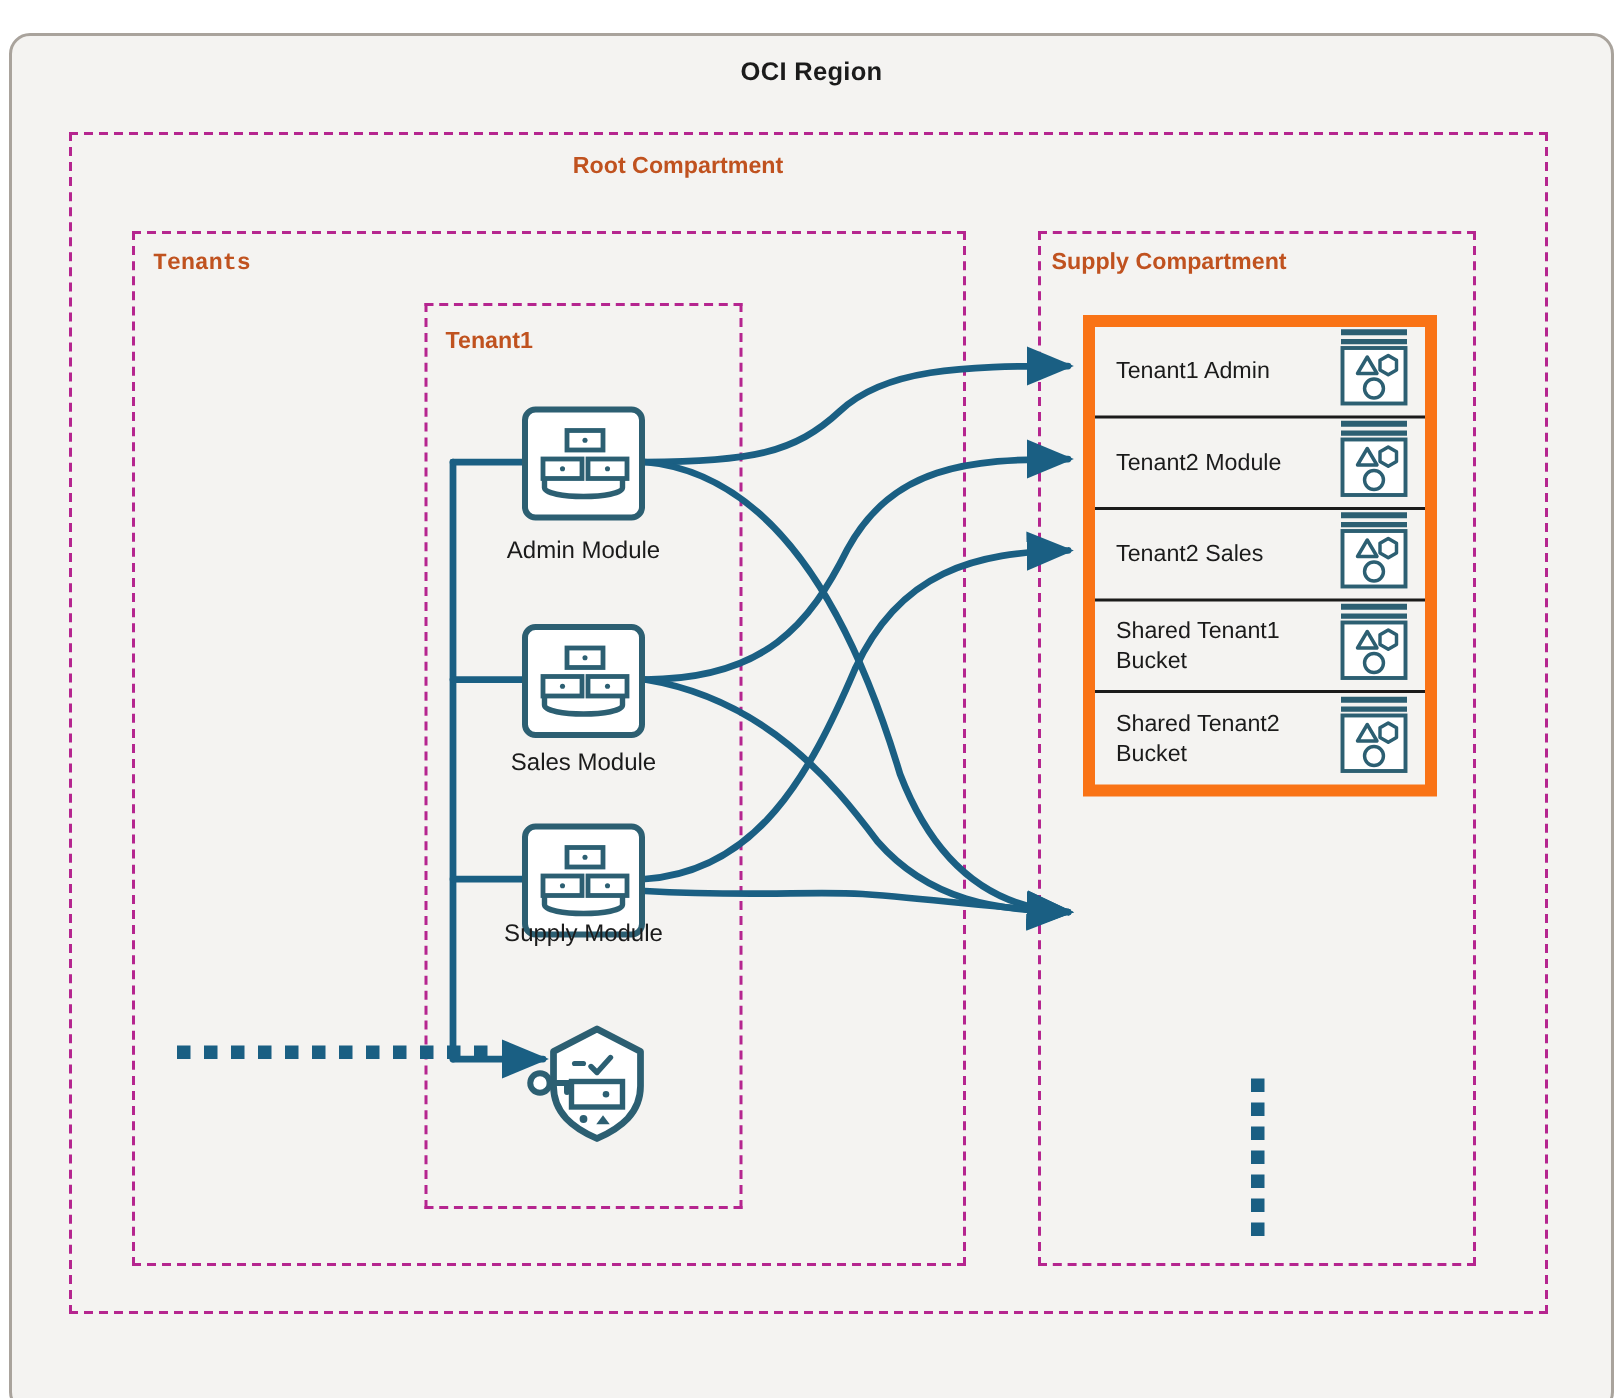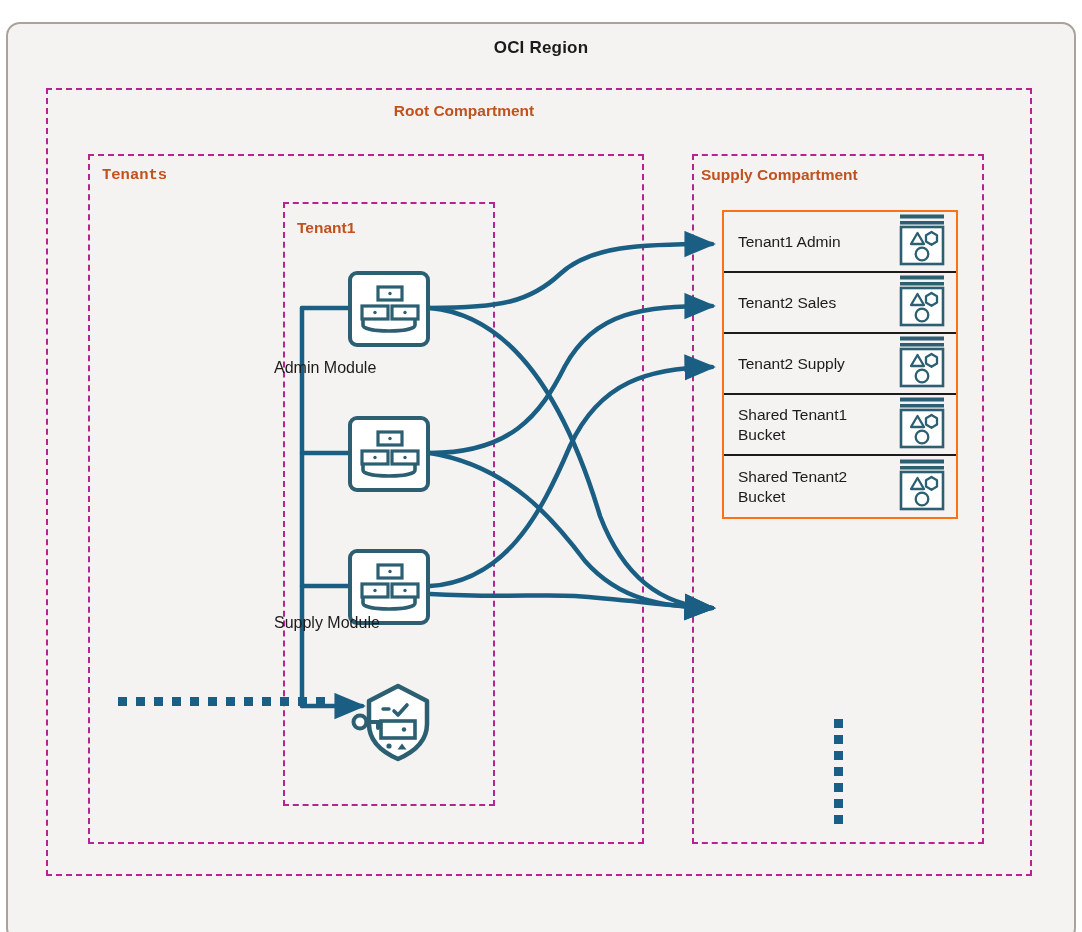--- a/index.html
+++ b/index.html
@@ -52,39 +52,39 @@
   }
   .dashed-label {
     position: absolute;
     font-size: 15.5px;
     font-weight: bold;
     color: #c0521f;
     white-space: nowrap;
   }
 
   .root-box   { left: 46px;  top: 72px;  width: 986px; height: 788px; }
-  .root-label { left: 0;  top: 86px;  width: 904px; text-align: center; padding-left: 12px; }
+  .root-label { left: 0;  top: 86px;  width: 904px; text-align: center; }
 
   .tenants-box   { left: 88px; top: 138px; width: 556px; height: 690px; }
   .tenants-label { left: 102px; top: 150px; font-family: Liberation Mono, monospace; }
 
   .tenant1-box   { left: 283px; top: 186px; width: 212px; height: 604px; }
   .tenant1-label { left: 297px; top: 203px; }
 
   .storage-box   { left: 692px; top: 138px; width: 292px; height: 690px; }
   .storage-label { left: 701px; top: 150px; }
 
   
   .bucket-list {
     position: absolute;
     left: 722px;
     top: 194px;
     width: 236px;
     box-sizing: border-box;
-    border: 2px solid #f97316;
+    border: 8px solid #f97316;
     background: #f4f3f1;
   }
   .bucket-row {
     position: relative;
     box-sizing: border-box;
     height: 61px;
     border-bottom: 2px solid #1b1b1b;
     display: flex;
     align-items: center;
     padding-left: 14px;
@@ -125,20 +125,21 @@
 
   
   .module {
     position: absolute;
     width: 84px;
     height: 78px;
   }
   .module-label {
     position: absolute;
     width: 230px;
+    text-align: center;
     font-size: 16px;
     color: #1b1b1b;
     white-space: nowrap;
   }
 
   .svg-layer {
     position: absolute;
     left: 0; top: 0;
     width: 1082px;
     height: 932px;
@@ -213,20 +214,21 @@
       <rect x="3" y="3" width="78" height="72" rx="7" ry="7" fill="#ffffff" stroke="#2c5f72" stroke-width="4"></rect>
       <rect x="31" y="17" width="24" height="13" fill="#ffffff" stroke="#2c5f72" stroke-width="3.2"></rect>
       <circle cx="43" cy="23.5" r="1.7" fill="#2c5f72"></circle>
       <rect x="15" y="36" width="26" height="13" fill="#ffffff" stroke="#2c5f72" stroke-width="3.2"></rect>
       <circle cx="28" cy="42.5" r="1.7" fill="#2c5f72"></circle>
       <rect x="45" y="36" width="26" height="13" fill="#ffffff" stroke="#2c5f72" stroke-width="3.2"></rect>
       <circle cx="58" cy="42.5" r="1.7" fill="#2c5f72"></circle>
       <path d="M16,50 L16,55 C16,63 68,63 68,55 L68,50" fill="none" stroke="#2c5f72" stroke-width="3.6"></path>
     </svg>
   </div>
+  <div class="module-label" style="left:274px; top:484px;">Sales Module</div>
 
   <div class="module" style="left:347px; top:532px;">
     <svg viewBox="0 0 84 78" width="84" height="78">
       <rect x="3" y="3" width="78" height="72" rx="7" ry="7" fill="#ffffff" stroke="#2c5f72" stroke-width="4"></rect>
       <rect x="31" y="17" width="24" height="13" fill="#ffffff" stroke="#2c5f72" stroke-width="3.2"></rect>
       <circle cx="43" cy="23.5" r="1.7" fill="#2c5f72"></circle>
       <rect x="15" y="36" width="26" height="13" fill="#ffffff" stroke="#2c5f72" stroke-width="3.2"></rect>
       <circle cx="28" cy="42.5" r="1.7" fill="#2c5f72"></circle>
       <rect x="45" y="36" width="26" height="13" fill="#ffffff" stroke="#2c5f72" stroke-width="3.2"></rect>
       <circle cx="58" cy="42.5" r="1.7" fill="#2c5f72"></circle>
@@ -276,47 +278,47 @@
           <path d="M15,31 L21.5,20 L28,31 Z" fill="none" stroke="#2c5f72" stroke-width="2.3" stroke-linejoin="round"></path>
           <path d="M35.5,19 L41,22.2 L41,28.6 L35.5,31.8 L30,28.6 L30,22.2 Z" fill="none" stroke="#2c5f72" stroke-width="2.3" stroke-linejoin="round"></path>
           <circle cx="26" cy="41" r="6.3" fill="none" stroke="#2c5f72" stroke-width="2.3"></circle>
         </svg>
       </span>
     </div>
 
 
 
     <div class="bucket-row">
+      <span class="bucket-name">Tenant2 Module</span>
+      <span class="bucket-icon">
+        <svg viewBox="0 0 52 54" width="52" height="54">
+          <rect x="4" y="1.5" width="44" height="4" fill="#2c5f72"></rect>
+          <rect x="4" y="8" width="44" height="3.5" fill="#2c5f72"></rect>
+          <rect x="5" y="14" width="42" height="37" fill="#ffffff" stroke="#2c5f72" stroke-width="2.6"></rect>
+          <path d="M15,31 L21.5,20 L28,31 Z" fill="none" stroke="#2c5f72" stroke-width="2.3" stroke-linejoin="round"></path>
+          <path d="M35.5,19 L41,22.2 L41,28.6 L35.5,31.8 L30,28.6 L30,22.2 Z" fill="none" stroke="#2c5f72" stroke-width="2.3" stroke-linejoin="round"></path>
+          <circle cx="26" cy="41" r="6.3" fill="none" stroke="#2c5f72" stroke-width="2.3"></circle>
+        </svg>
+      </span>
+    </div>
+
+    <div class="bucket-row">
       <span class="bucket-name">Tenant2 Sales</span>
       <span class="bucket-icon">
         <svg viewBox="0 0 52 54" width="52" height="54">
           <rect x="4" y="1.5" width="44" height="4" fill="#2c5f72"></rect>
           <rect x="4" y="8" width="44" height="3.5" fill="#2c5f72"></rect>
           <rect x="5" y="14" width="42" height="37" fill="#ffffff" stroke="#2c5f72" stroke-width="2.6"></rect>
           <path d="M15,31 L21.5,20 L28,31 Z" fill="none" stroke="#2c5f72" stroke-width="2.3" stroke-linejoin="round"></path>
           <path d="M35.5,19 L41,22.2 L41,28.6 L35.5,31.8 L30,28.6 L30,22.2 Z" fill="none" stroke="#2c5f72" stroke-width="2.3" stroke-linejoin="round"></path>
           <circle cx="26" cy="41" r="6.3" fill="none" stroke="#2c5f72" stroke-width="2.3"></circle>
         </svg>
       </span>
     </div>
 
-
-    <div class="bucket-row">
-      <span class="bucket-name">Tenant2 Supply</span>
-      <span class="bucket-icon">
-        <svg viewBox="0 0 52 54" width="52" height="54">
-          <rect x="4" y="1.5" width="44" height="4" fill="#2c5f72"></rect>
-          <rect x="4" y="8" width="44" height="3.5" fill="#2c5f72"></rect>
-          <rect x="5" y="14" width="42" height="37" fill="#ffffff" stroke="#2c5f72" stroke-width="2.6"></rect>
-          <path d="M15,31 L21.5,20 L28,31 Z" fill="none" stroke="#2c5f72" stroke-width="2.3" stroke-linejoin="round"></path>
-          <path d="M35.5,19 L41,22.2 L41,28.6 L35.5,31.8 L30,28.6 L30,22.2 Z" fill="none" stroke="#2c5f72" stroke-width="2.3" stroke-linejoin="round"></path>
-          <circle cx="26" cy="41" r="6.3" fill="none" stroke="#2c5f72" stroke-width="2.3"></circle>
-        </svg>
-      </span>
-    </div>
 
     <div class="bucket-row">
       <span class="bucket-name">Shared Tenant1 Bucket</span>
       <span class="bucket-icon">
         <svg viewBox="0 0 52 54" width="52" height="54">
           <rect x="4" y="1.5" width="44" height="4" fill="#2c5f72"></rect>
           <rect x="4" y="8" width="44" height="3.5" fill="#2c5f72"></rect>
           <rect x="5" y="14" width="42" height="37" fill="#ffffff" stroke="#2c5f72" stroke-width="2.6"></rect>
           <path d="M15,31 L21.5,20 L28,31 Z" fill="none" stroke="#2c5f72" stroke-width="2.3" stroke-linejoin="round"></path>
           <path d="M35.5,19 L41,22.2 L41,28.6 L35.5,31.8 L30,28.6 L30,22.2 Z" fill="none" stroke="#2c5f72" stroke-width="2.3" stroke-linejoin="round"></path>

